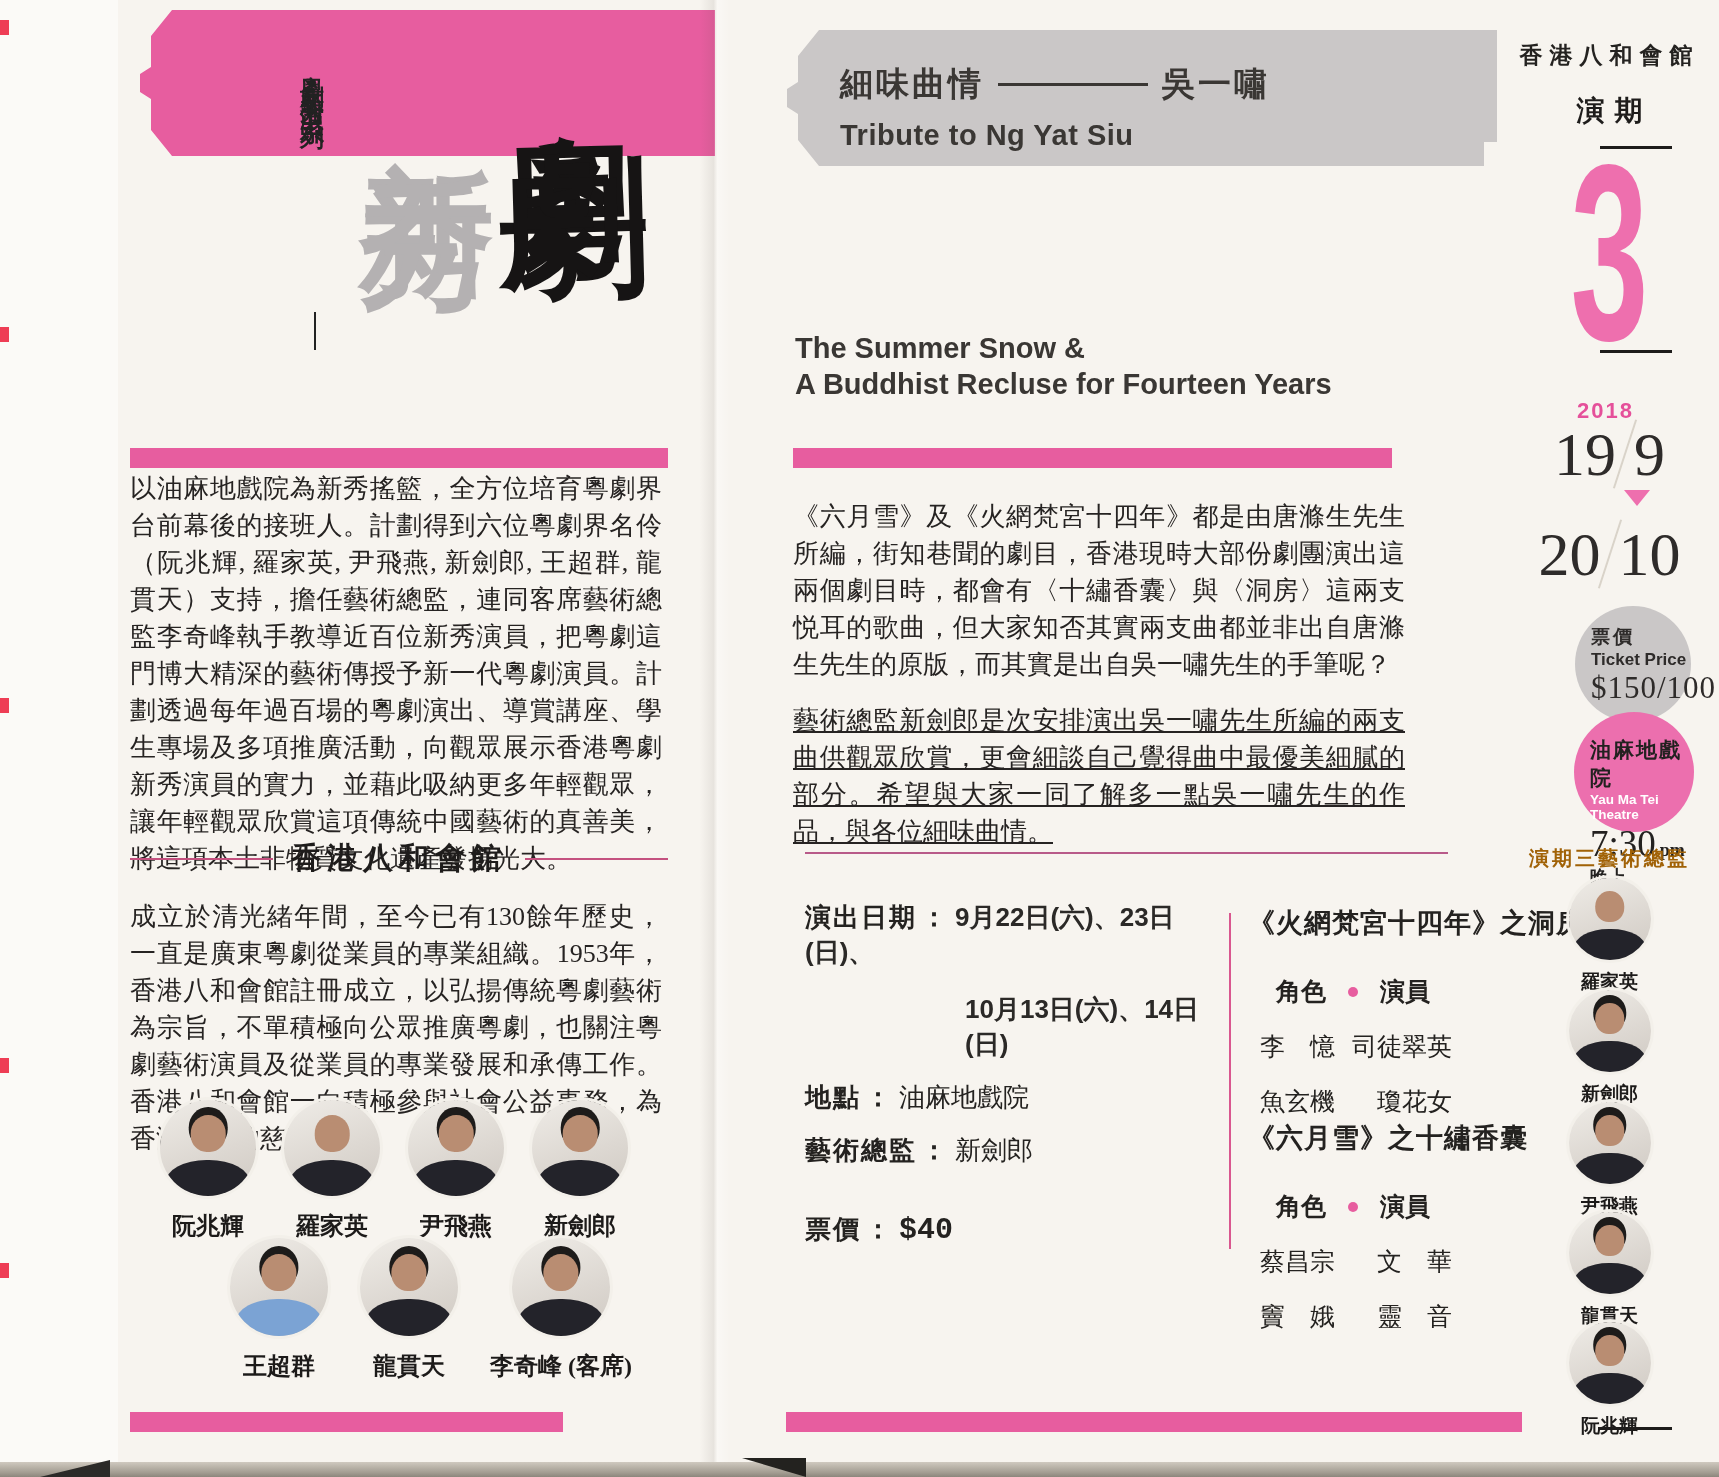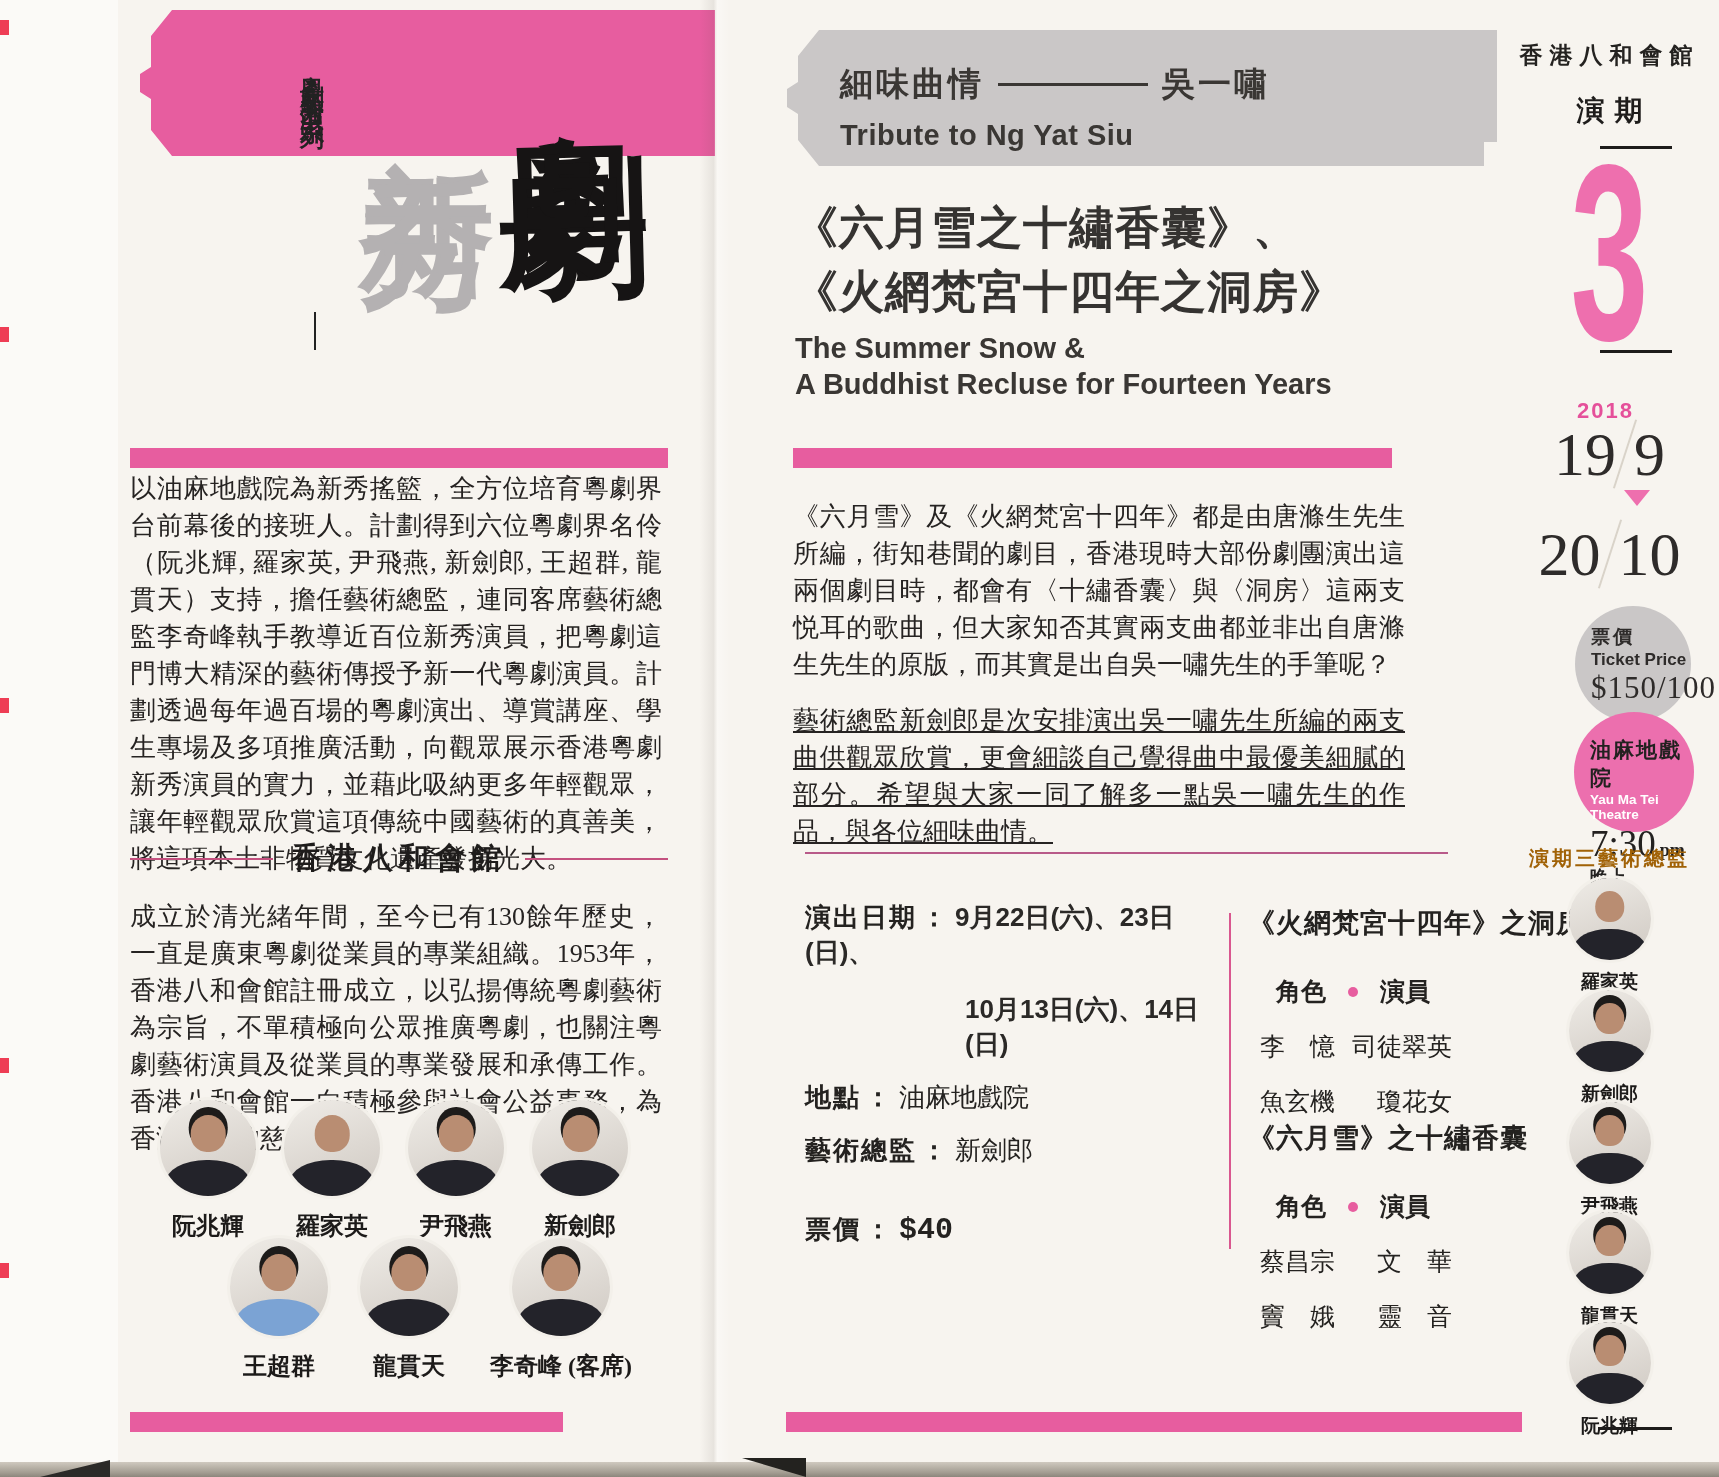--- a/index.html
+++ b/index.html
@@ -200,24 +200,20 @@
   <div class="abs gray-banner"></div>
   <div class="abs gb-inner">
     <div class="gb-line1">
       <span>細味曲情</span>
       <span class="dash"></span>
       <span>吳一嘯</span>
     </div>
     <div class="gb-line2">Tribute to Ng Yat Siu</div>
   </div>
 
-  <div class="abs rp-title">
-    <div>《六月雪之十繡香囊》、</div>
-    <div>《火網梵宮十四年之洞房》</div>
-  </div>
   <div class="abs rp-title-en">
     <div>The Summer Snow &amp;</div>
     <div>A Buddhist Recluse for Fourteen Years</div>
   </div>
 
   <div class="abs rule-pink-r"></div>
 
   <div class="abs body-par rp-par1">《六月雪》及《火網梵宮十四年》都是由唐滌生先生所編，街知巷聞的劇目，香港現時大部份劇團演出這兩個劇目時，都會有〈十繡香囊〉與〈洞房〉這兩支悦耳的歌曲，但大家知否其實兩支曲都並非出自唐滌生先生的原版，而其實是出自吳一嘯先生的手筆呢？</div>
   <div class="abs body-par rp-par2">藝術總監新劍郎是次安排演出吳一嘯先生所編的兩支曲供觀眾欣賞，更會細談自己覺得曲中最優美細膩的部分。希望與大家一同了解多一點吳一嘯先生的作品，與各位細味曲情。</div>
 

